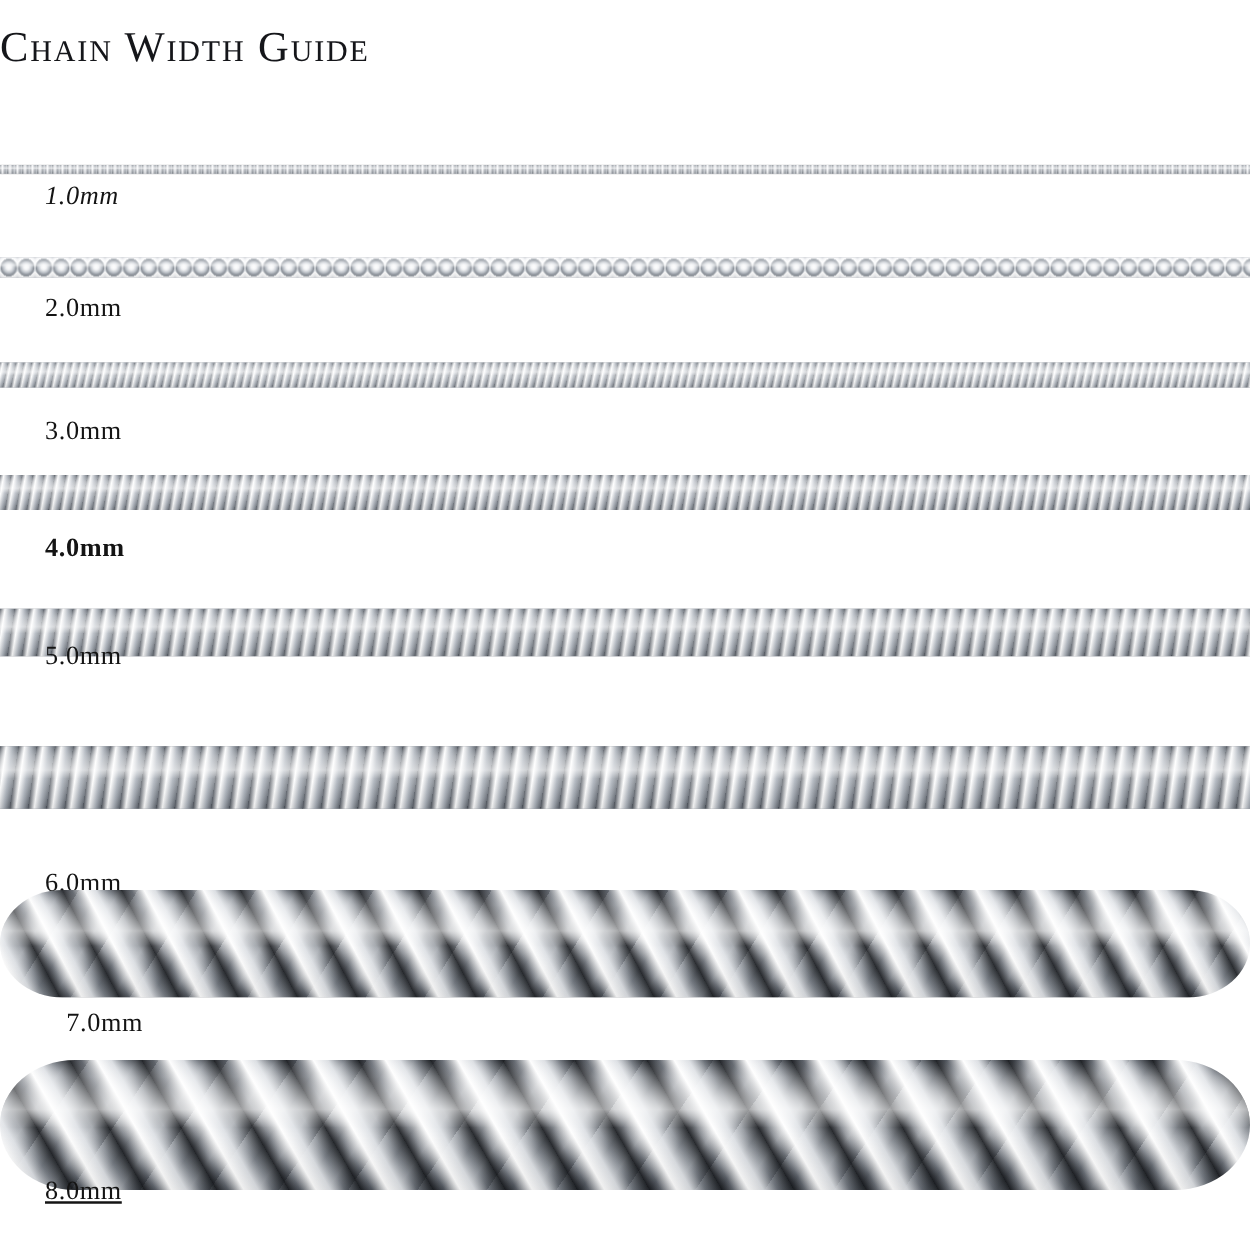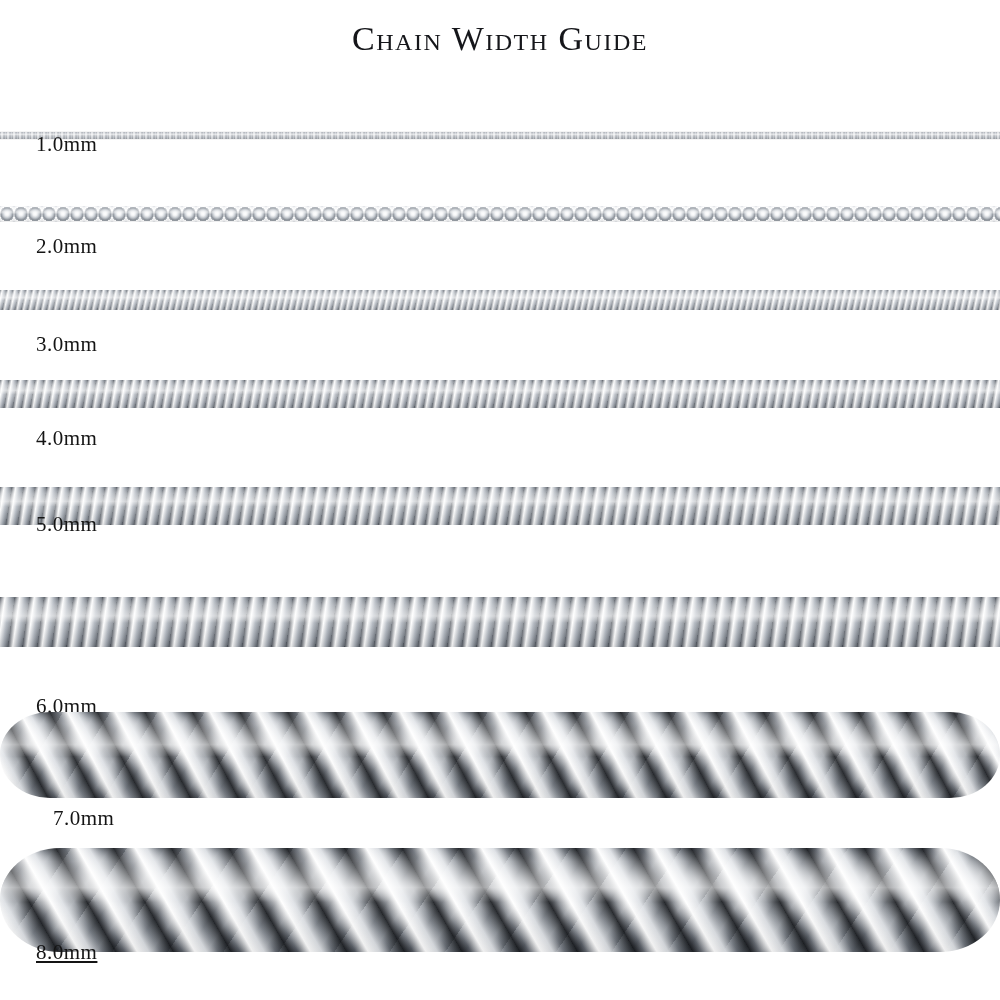--- a/index.html
+++ b/index.html
@@ -19,21 +19,21 @@
     position: relative;
     width: 1000px;
     height: 1000px;
     background: #ffffff;
   }
   .title {
     position: absolute;
     top: 20px;
     left: 0;
     width: 1000px;
-    text-align: center;
+    text-align: left;
     font-family: "Liberation Serif", serif;
     font-size: 34px;
     letter-spacing: 1.5px;
     color: #15161a;
     font-variant: small-caps;
   }
   .chain {
     position: absolute;
     left: 0;
     width: 1000px;
@@ -170,36 +170,36 @@
 </head>
 <body>
 
 <div id="page">
 
   <div class="title">Chain Width Guide</div>
 
   <div class="chain c1" style="top:132px;">
     <div class="sheen"></div>
   </div>
-  <div class="label" style="top:132px;">1.0mm</div>
+  <div class="label" style="top:144px;font-style:italic;">1.0mm</div>
 
   <div class="chain c2" style="top:206px;">
     <div class="sheen"></div>
   </div>
   <div class="label" style="top:234px;text-align:right;">2.0mm</div>
 
   <div class="chain c3" style="top:290px;">
     <div class="sheen"></div>
   </div>
   <div class="label" style="top:332px;text-align:center;">3.0mm</div>
 
   <div class="chain c4" style="top:380px;">
     <div class="sheen"></div>
   </div>
-  <div class="label" style="top:426px;">4.0mm</div>
+  <div class="label" style="top:426px;font-weight:bold;">4.0mm</div>
 
   <div class="chain c5" style="top:487px;">
     <div class="sheen"></div>
   </div>
   <div class="label" style="top:512px;">5.0mm</div>
 
   <div class="chain c6" style="top:597px;">
     <div class="sheen"></div>
   </div>
   <div class="label" style="top:694px;">6.0mm</div>

